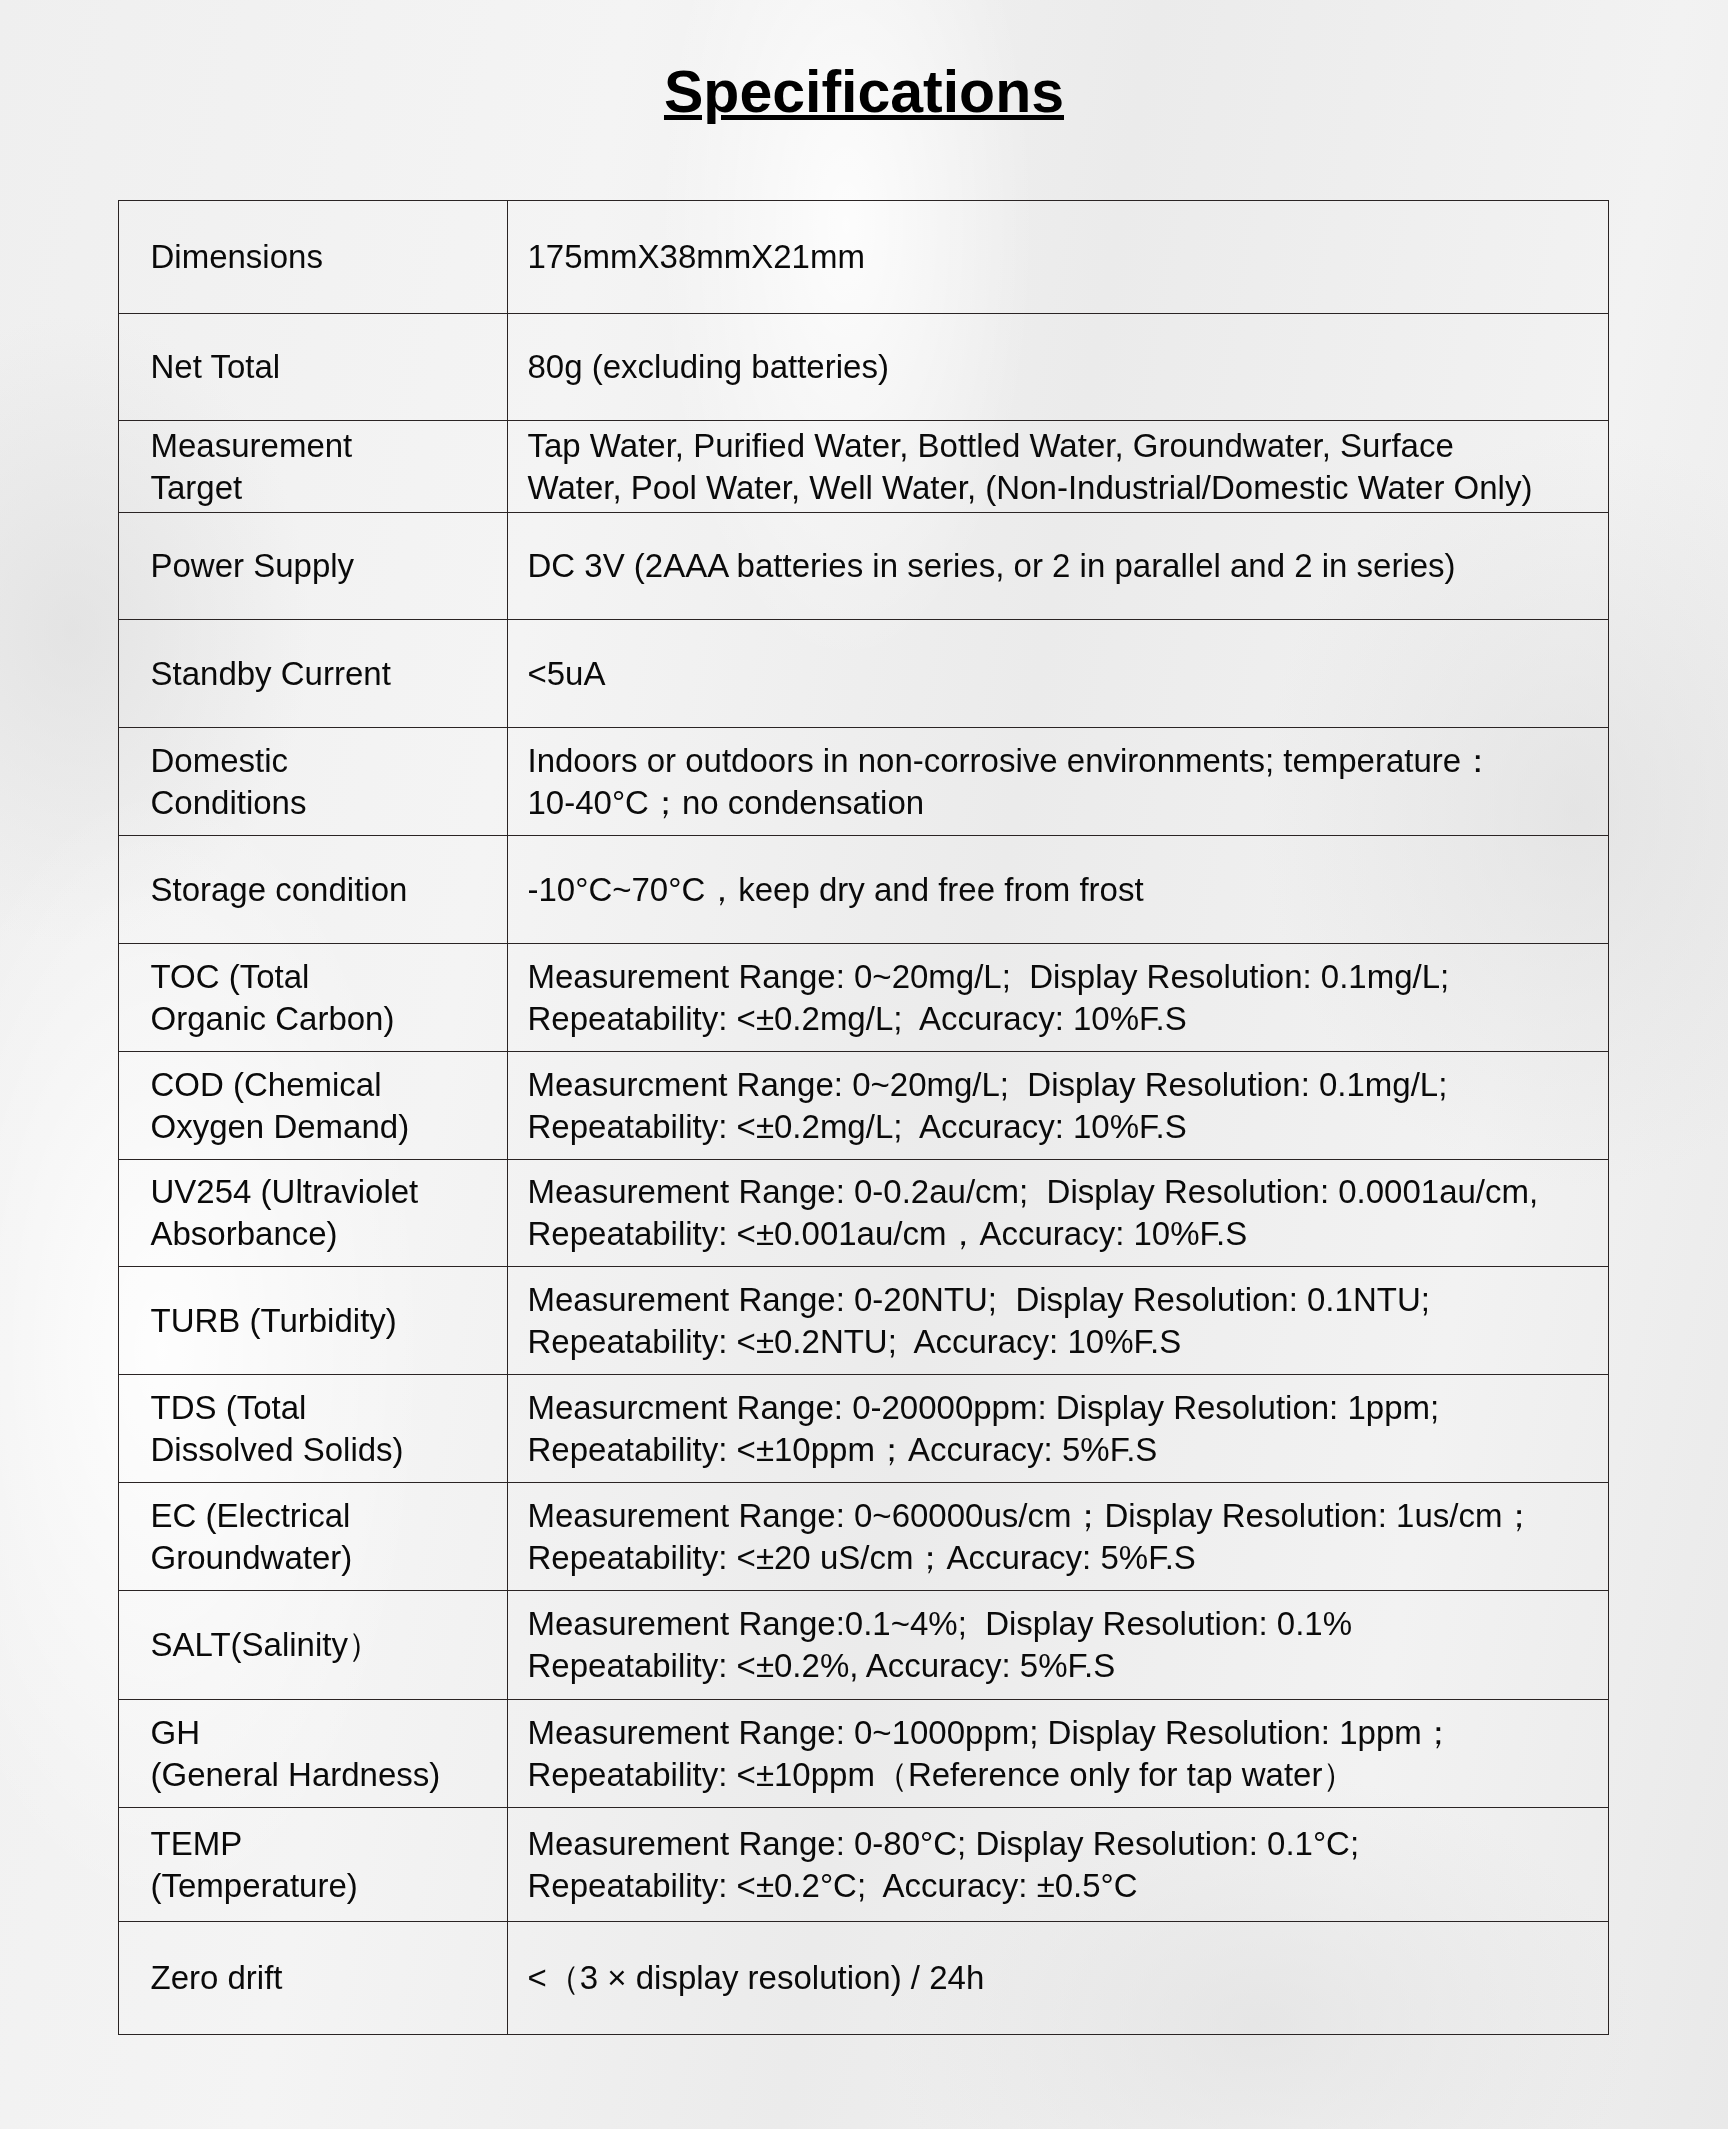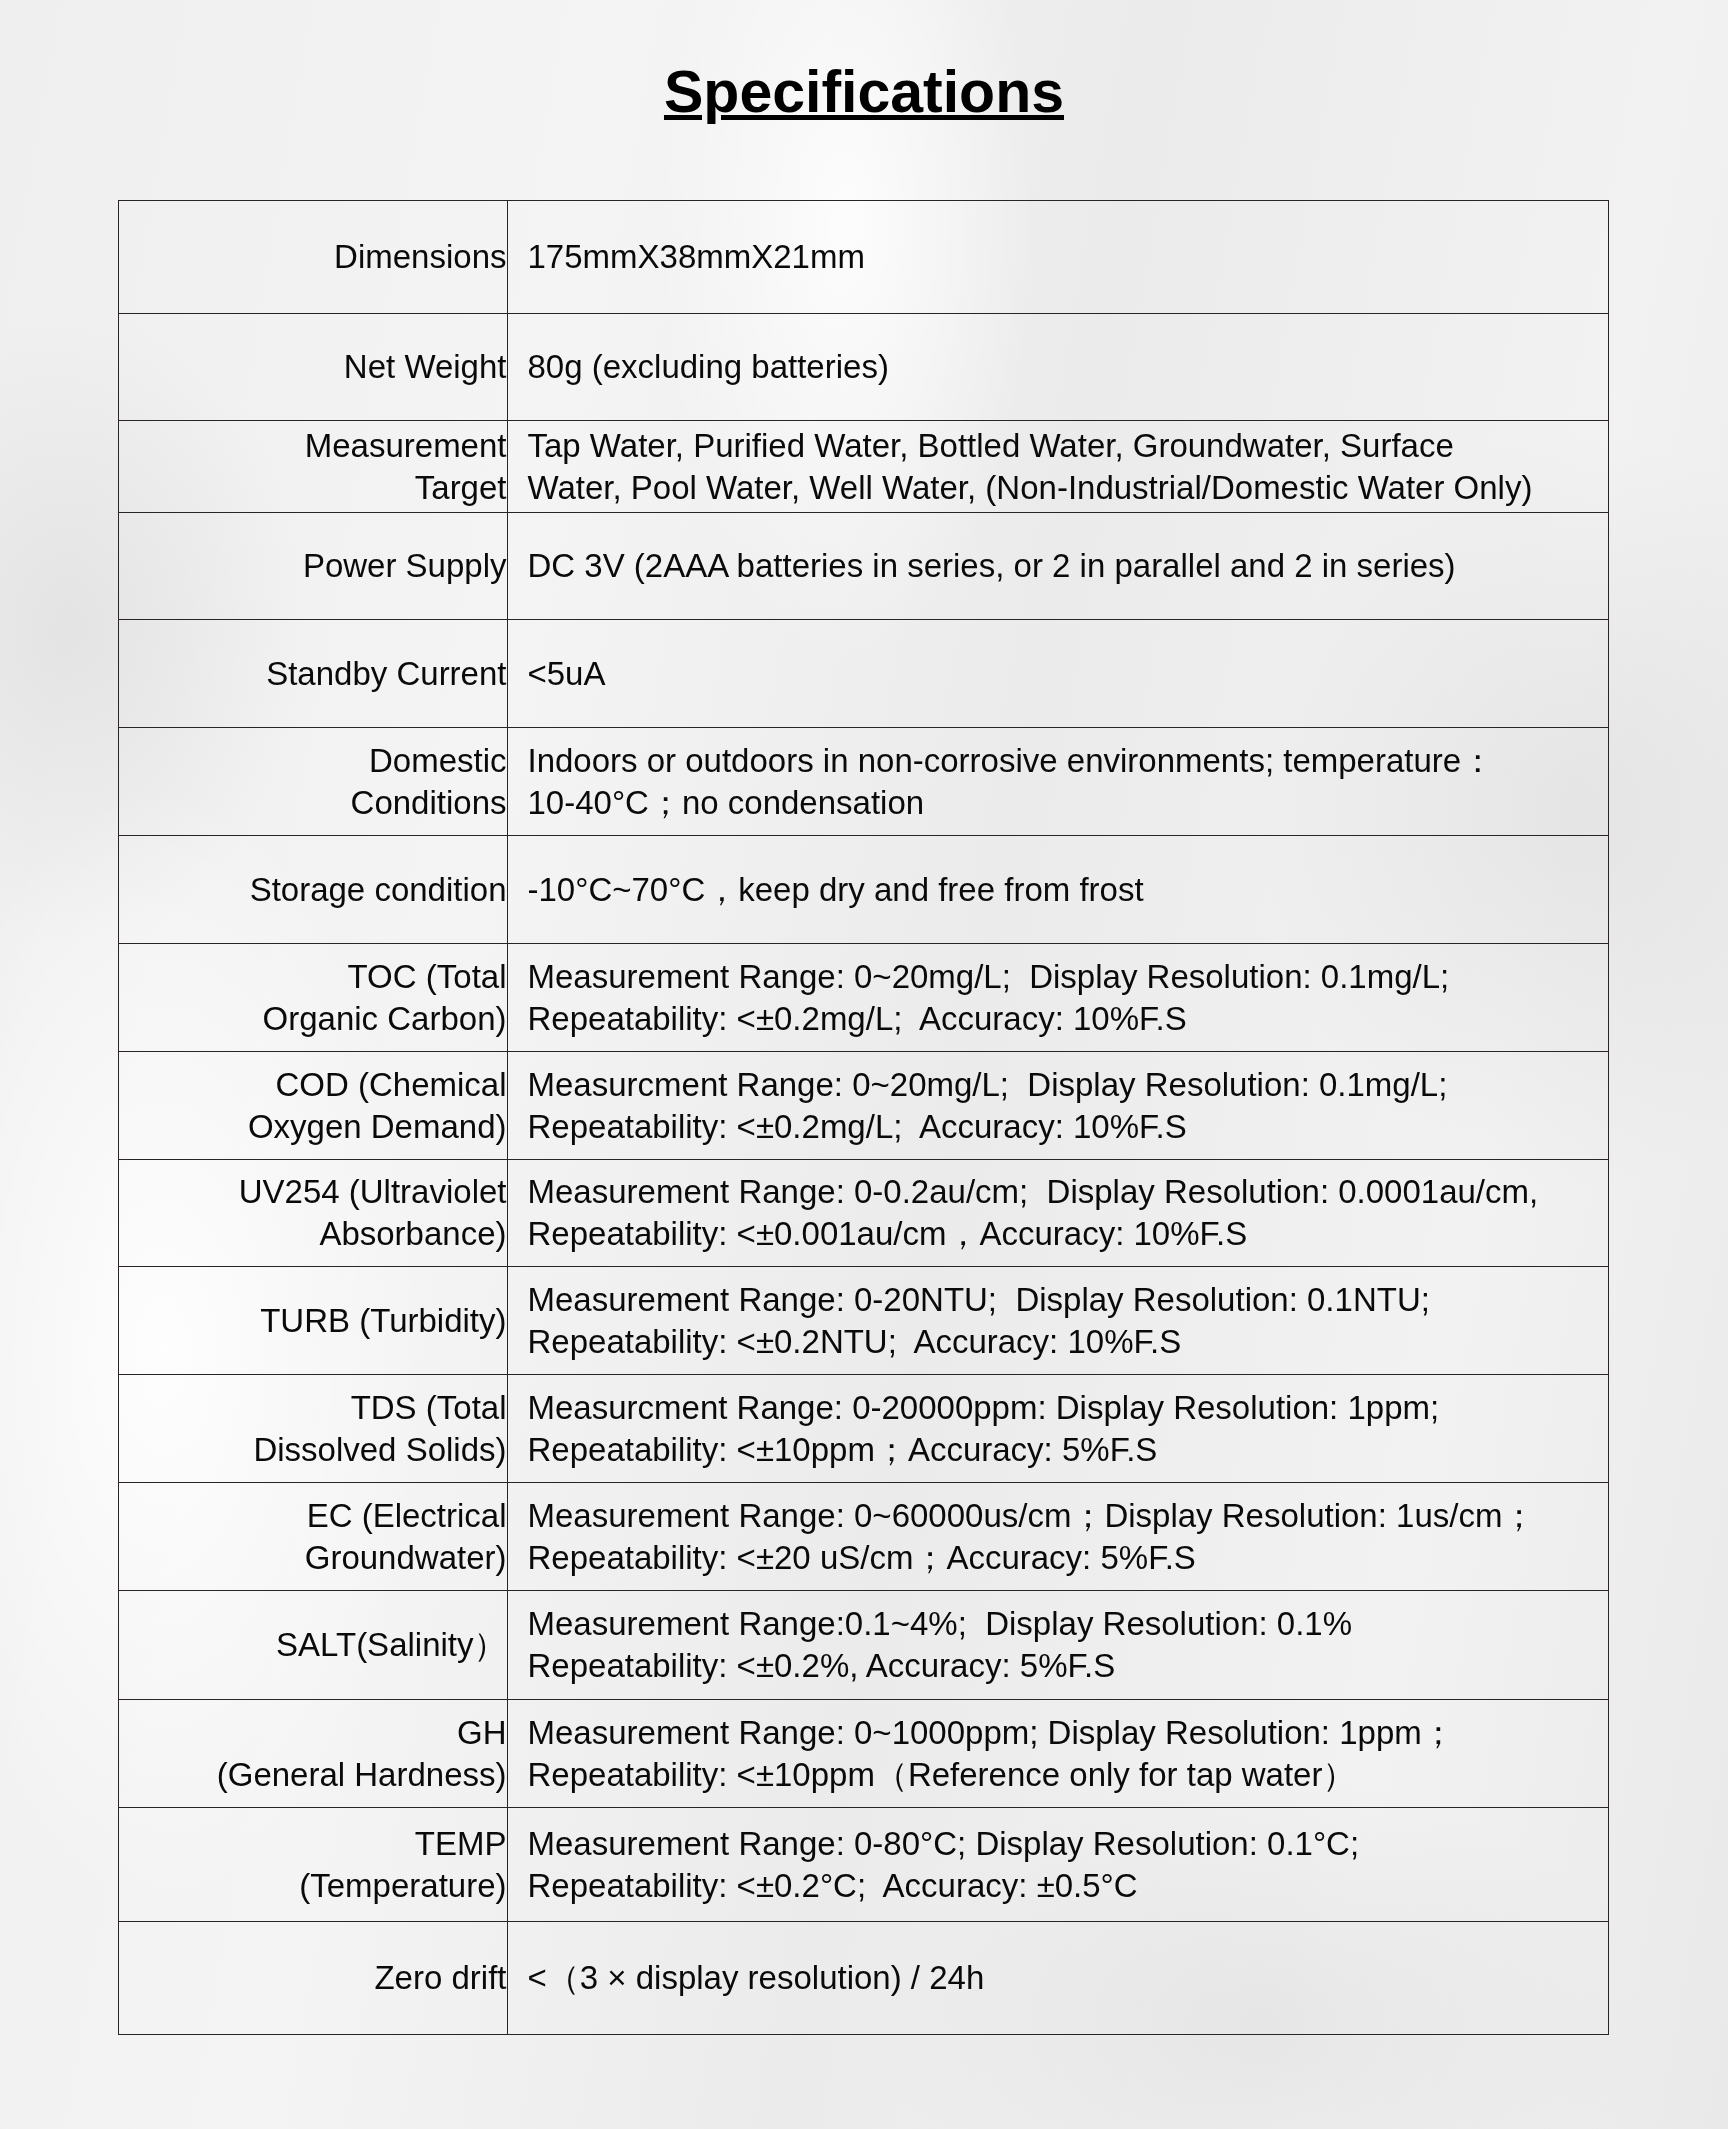--- a/index.html
+++ b/index.html
@@ -20,36 +20,36 @@
     letter-spacing: 0px; color: #000; text-decoration: underline;
   }
   .spec-table {
     position: absolute; left: 118px; top: 200px; width: 1491px;
     border-collapse: collapse; table-layout: fixed;
   }
   .spec-table td {
     border: 1.8px solid #2a2424; padding: 0; vertical-align: middle;
     font-size: 33px; line-height: 42px; white-space: pre; overflow: visible;
   }
-  .spec-table td.label { width: 356px; padding-left: 31.5px; text-align: right; }
+  .spec-table td.label { width: 356px; padding-left: 31.5px; }
   .spec-table td.value { padding-left: 20px; }
 </style>
 </head>
 <body>
 
 <div class="title">Specifications</div>
 
 <table class="spec-table">
   <tbody id="spec-body">
     <tr style="height:113px">
         <td class="label">Dimensions</td>
         <td class="value">175mmX38mmX21mm</td>
       </tr>
     <tr style="height:107px">
-        <td class="label">Net Weight</td>
+        <td class="label">Net Total</td>
         <td class="value">80g (excluding batteries)</td>
       </tr>
     <tr style="height:92px">
         <td class="label">Measurement
 Target</td>
         <td class="value">Tap Water, Purified Water, Bottled Water, Groundwater, Surface
 Water, Pool Water, Well Water, (Non-Industrial/Domestic Water Only)</td>
       </tr>
     <tr style="height:107px">
         <td class="label">Power Supply</td>

